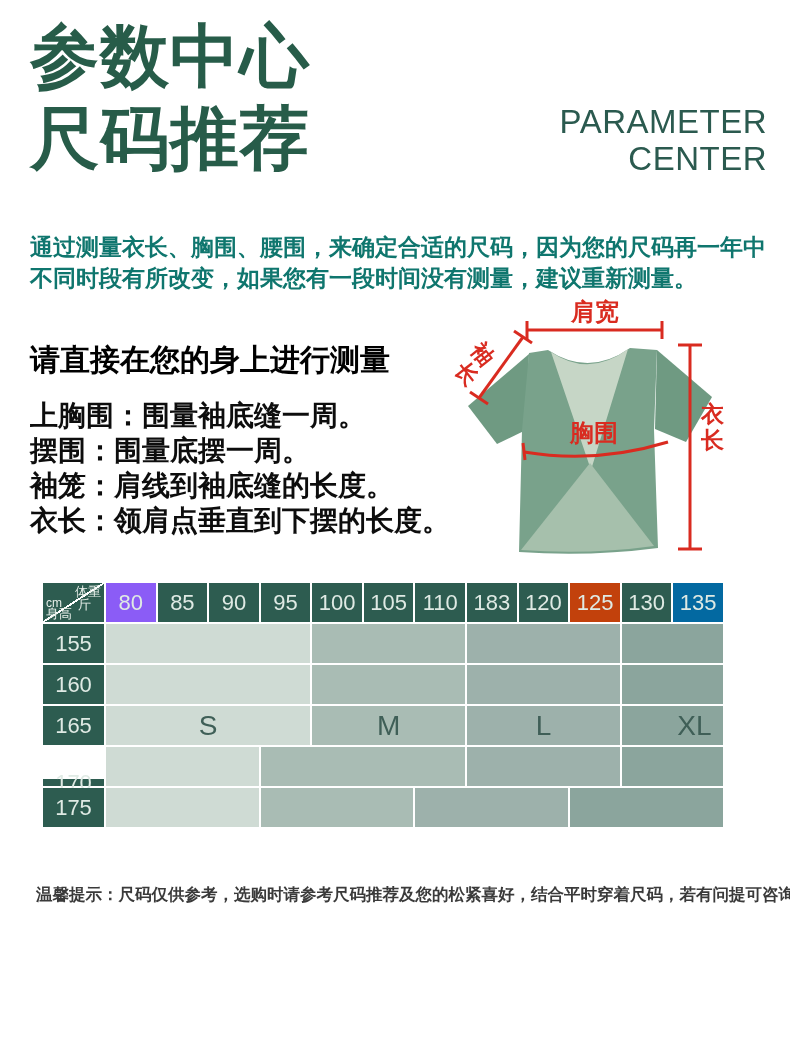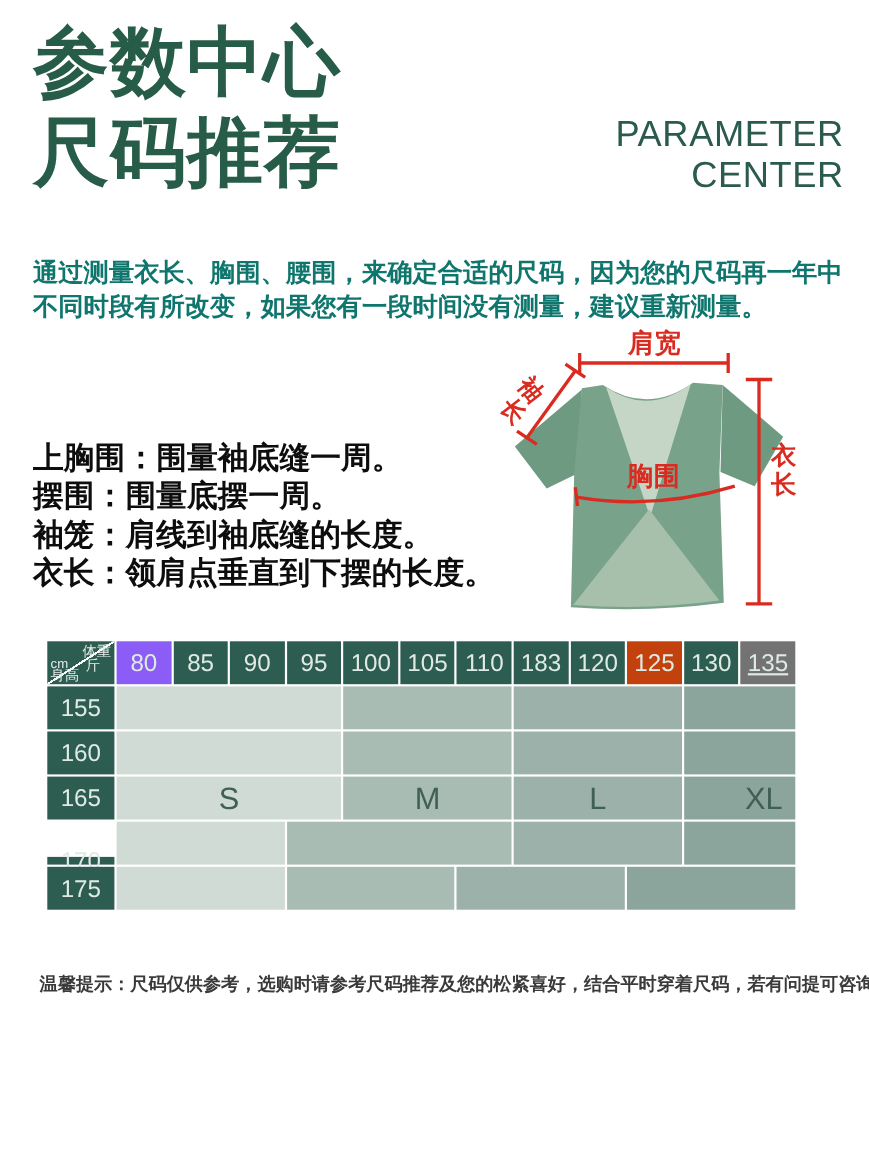--- a/index.html
+++ b/index.html
@@ -73,20 +73,21 @@
   <div class="subtitle">
     <div>PARAMETER</div>
     <div>CENTER</div>
   </div>
 
   <div class="intro">
     <div>通过测量衣长、胸围、腰围，来确定合适的尺码，因为您的尺码再一年中</div>
     <div>不同时段有所改变，如果您有一段时间没有测量，建议重新测量。</div>
   </div>
 
+  <div class="m-heading">请直接在您的身上进行测量</div>
   <div class="m-list">
       <div class="m-item">上胸围：围量袖底缝一周。</div>
       <div class="m-item">摆围：围量底摆一周。</div>
       <div class="m-item">袖笼：肩线到袖底缝的长度。</div>
       <div class="m-item">衣长：领肩点垂直到下摆的长度。</div>
     </div>
 
   <svg class="diagram" viewBox="440 285 330 300" xmlns="http://www.w3.org/2000/svg">
 
     <path d="M529,354 L468,406 L497,444 L526,430 Z" fill="#6f9a82"></path>
@@ -135,21 +136,21 @@
       <div class="th" style="background: rgb(45, 92, 80);">85</div>
       <div class="th" style="background: rgb(45, 92, 80);">90</div>
       <div class="th" style="background: rgb(45, 92, 80);">95</div>
       <div class="th" style="background: rgb(45, 92, 80);">100</div>
       <div class="th" style="background: rgb(45, 92, 80);">105</div>
       <div class="th" style="background: rgb(45, 92, 80);">110</div>
       <div class="th" style="background: rgb(45, 92, 80);">183</div>
       <div class="th" style="background: rgb(45, 92, 80);">120</div>
       <div class="th" style="background: #c2410c;">125</div>
       <div class="th" style="background: rgb(45, 92, 80);">130</div>
-      <div class="th" style="background: #737373; text-decoration: underline;">135</div>
+      <div class="th" style="background: #0369a1;">135</div>
       <div class="th" style="background: rgb(45, 92, 80);">155</div>
       <div class="block" style="grid-column: span 4; background: rgb(207, 219, 212);"></div>
       <div class="block" style="grid-column: span 3; background: rgb(169, 188, 180);"></div>
       <div class="block" style="grid-column: span 3; background: rgb(157, 177, 171);"></div>
       <div class="block" style="grid-column: span 2; background: rgb(139, 165, 157);"></div>
       <div class="th" style="background: rgb(45, 92, 80);">160</div>
       <div class="block" style="grid-column: span 4; background: rgb(207, 219, 212);"></div>
       <div class="block" style="grid-column: span 3; background: rgb(169, 188, 180);"></div>
       <div class="block" style="grid-column: span 3; background: rgb(157, 177, 171);"></div>
       <div class="block" style="grid-column: span 2; background: rgb(139, 165, 157);"></div>

